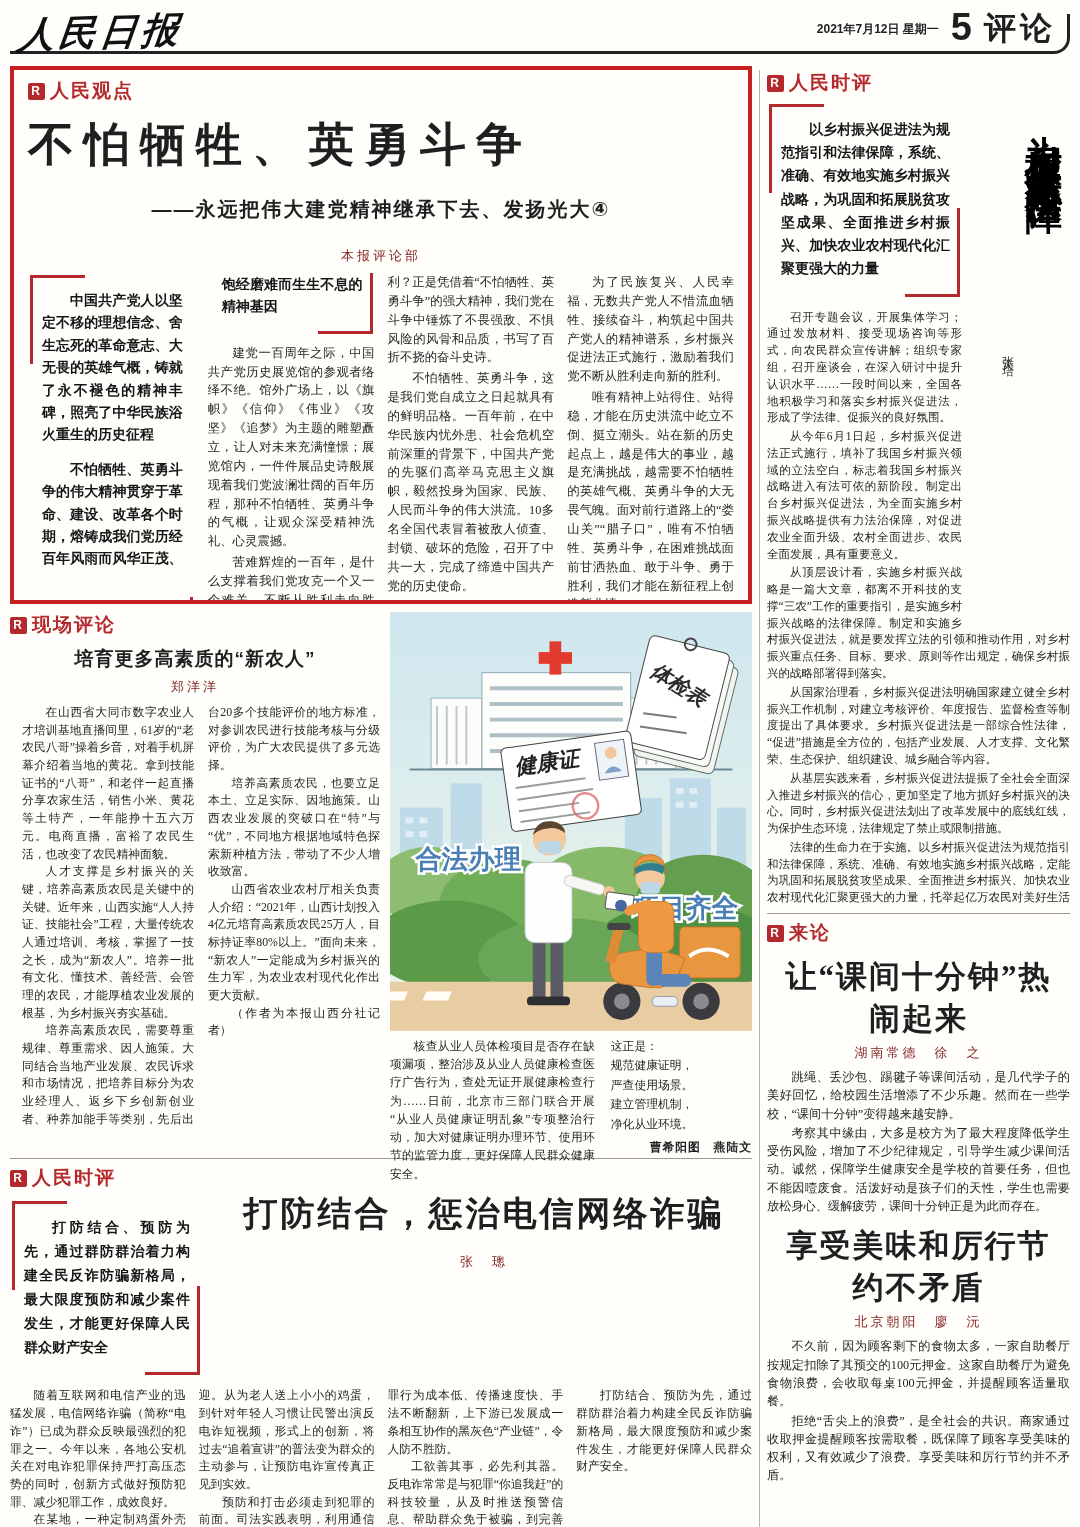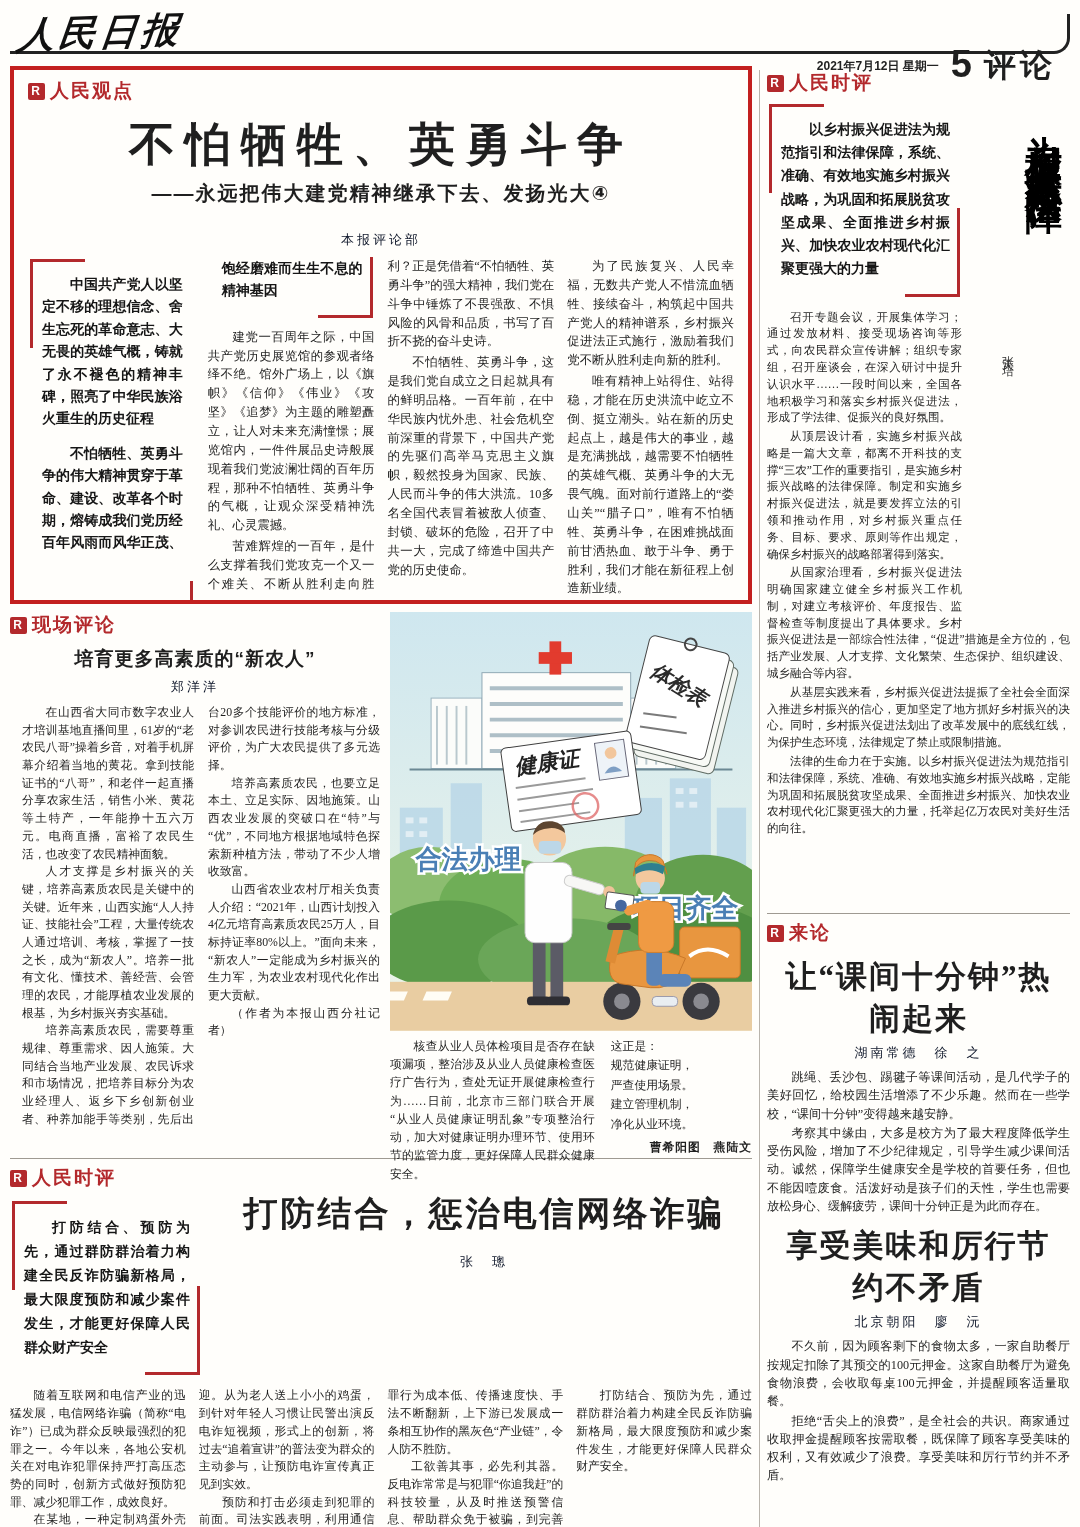--- a/index.html
+++ b/index.html
@@ -13,49 +13,49 @@
         margin:0 auto;position:relative;overflow:hidden;padding:6px 10px 0;
         font-family:var(--serif);}
   
   .masthead-row{position:relative;height:56px;}
   .header-rule{position:absolute;left:0;right:0;top:8px;height:40px;
         border-bottom:3px solid #222;border-right:3px solid #222;
         border-radius:0 0 16px 0;pointer-events:none;}
   .masthead{position:absolute;left:8px;top:2px;font-family:var(--serif);
         font-style:italic;font-weight:900;font-size:37px;letter-spacing:4px;
         transform:skewX(-8deg) rotate(-2deg);color:#111;}
-  .header-right{position:absolute;right:14px;top:2px;display:flex;align-items:flex-end;gap:12px;margin-top:37px;}
+  .header-right{position:absolute;right:14px;top:2px;display:flex;align-items:flex-end;gap:12px;}
   .pub-date{font-family:var(--sans);font-size:12px;font-weight:700;color:#222;padding-bottom:8px;}
   .page-no{font-family:var(--sans);font-size:38px;font-weight:700;line-height:1;}
   .page-section{font-family:var(--sans);font-size:32px;font-weight:700;line-height:1.1;letter-spacing:4px;}
   
   .content{display:flex;margin-top:4px;}
   .left-col{width:742px;flex:none;}
   .vdivider{width:1px;background:#b9b4ac;margin:4px 7px 10px 7px;}
   .right-col{flex:1;min-width:0;}
   .hdivider{height:1px;background:#9f9a92;margin:6px 0;}
   
   .col-label{display:flex;align-items:center;gap:5px;font-family:var(--sans);
         font-weight:700;font-size:19px;color:var(--red);letter-spacing:2px;}
   .badge{width:17px;height:17px;background:var(--red);color:#fff;font-size:12px;
         font-family:var(--sans);font-weight:700;display:grid;place-items:center;
         border-radius:2px;flex:none;}
-  .byline{text-align:center;font-size:13px;letter-spacing:3px;color:#0f172a;}
+  .byline{text-align:center;font-size:13px;letter-spacing:3px;color:#7f1d1d;}
   p.body-p{text-indent:2em;text-align:justify;}
   .pullquote{position:relative;display:flow-root;font-family:var(--sans);font-weight:700;
         color:#161616;text-align:justify;padding:16px 12px 18px 14px;}
   .pullquote::before{content:"";position:absolute;left:2px;top:2px;width:52px;height:86px;
         border-left:3px solid var(--red);border-top:3px solid var(--red);}
   .pullquote::after{content:"";position:absolute;right:2px;bottom:2px;width:52px;height:86px;
         border-right:3px solid var(--red);border-bottom:3px solid var(--red);}
   .pullquote p{text-indent:2em;}
   
   .lead-box{border:4px solid var(--red-deep);padding:8px 14px 10px;height:538px;overflow:hidden;}
   .lead-head{font-family:var(--sans);font-weight:700;font-size:46px;letter-spacing:10px;
-        text-align:center;margin:10px 0 4px;}
+        text-align:left;margin:10px 0 20px;}
   .lead-sub{font-family:var(--sans);font-weight:700;font-size:20px;text-align:center;
         letter-spacing:2px;margin-bottom:24px;}
   .lead-box .byline{margin-bottom:8px;}
   .lead-body{column-count:4;column-gap:13px;height:352px;column-fill:auto;overflow:hidden;
         font-size:12.4px;line-height:1.52;}
   .lead-body p.body-p{margin-bottom:2px;}
   .lead-quote{break-inside:avoid;margin-bottom:8px;font-size:14px;line-height:1.6;}
   .lead-quote p{margin-bottom:12px;} .lead-quote p:last-child{margin-bottom:0;}
   
   .field-row{display:flex;gap:10px;margin-top:8px;height:540px;}
@@ -367,20 +367,21 @@
           <div class="vert-head">
             <div class="vert-author">张天培</div>
             <div class="vert-title">为乡村振兴提供有力法治保障</div>
           </div>
           <aside class="pullquote rural-quote">
             <p>以乡村振兴促进法为规范指引和法律保障，系统、准确、有效地实施乡村振兴战略，为巩固和拓展脱贫攻坚成果、全面推进乡村振兴、加快农业农村现代化汇聚更强大的力量</p>
           </aside>
           <div class="rural-paras">
 
           <p class="body-p">召开专题会议，开展集体学习；通过发放材料、接受现场咨询等形式，向农民群众宣传讲解；组织专家组，召开座谈会，在深入研讨中提升认识水平……一段时间以来，全国各地积极学习和落实乡村振兴促进法，形成了学法律、促振兴的良好氛围。</p>
+              <p class="body-p">从今年6月1日起，乡村振兴促进法正式施行，填补了我国乡村振兴领域的立法空白，标志着我国乡村振兴战略进入有法可依的新阶段。制定出台乡村振兴促进法，为全面实施乡村振兴战略提供有力法治保障，对促进农业全面升级、农村全面进步、农民全面发展，具有重要意义。</p>
               <p class="body-p">从顶层设计看，实施乡村振兴战略是一篇大文章，都离不开科技的支撑“三农”工作的重要指引，是实施乡村振兴战略的法律保障。制定和实施乡村振兴促进法，就是要发挥立法的引领和推动作用，对乡村振兴重点任务、目标、要求、原则等作出规定，确保乡村振兴的战略部署得到落实。</p>
               <p class="body-p">从国家治理看，乡村振兴促进法明确国家建立健全乡村振兴工作机制，对建立考核评价、年度报告、监督检查等制度提出了具体要求。乡村振兴促进法是一部综合性法律，“促进”措施是全方位的，包括产业发展、人才支撑、文化繁荣、生态保护、组织建设、城乡融合等内容。</p>
               <p class="body-p">从基层实践来看，乡村振兴促进法提振了全社会全面深入推进乡村振兴的信心，更加坚定了地方抓好乡村振兴的决心。同时，乡村振兴促进法划出了改革发展中的底线红线，为保护生态环境，法律规定了禁止或限制措施。</p>
               <p class="body-p">法律的生命力在于实施。以乡村振兴促进法为规范指引和法律保障，系统、准确、有效地实施乡村振兴战略，定能为巩固和拓展脱贫攻坚成果、全面推进乡村振兴、加快农业农村现代化汇聚更强大的力量，托举起亿万农民对美好生活的向往。</p>
             </div>
         </div>
       </section>
 
       <div class="hdivider"></div>
 

